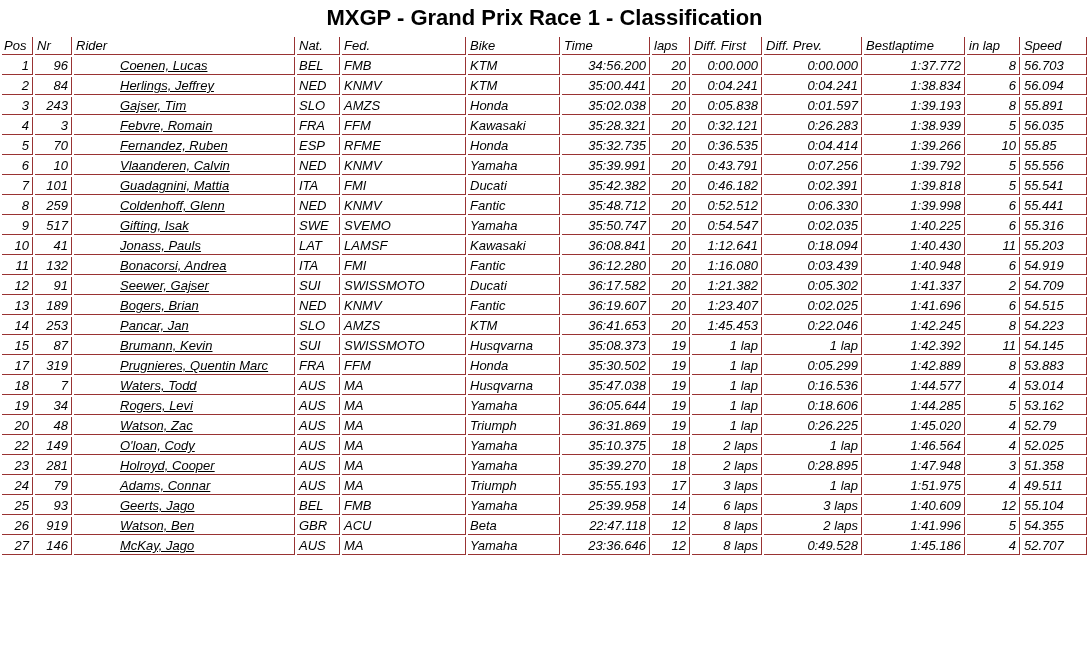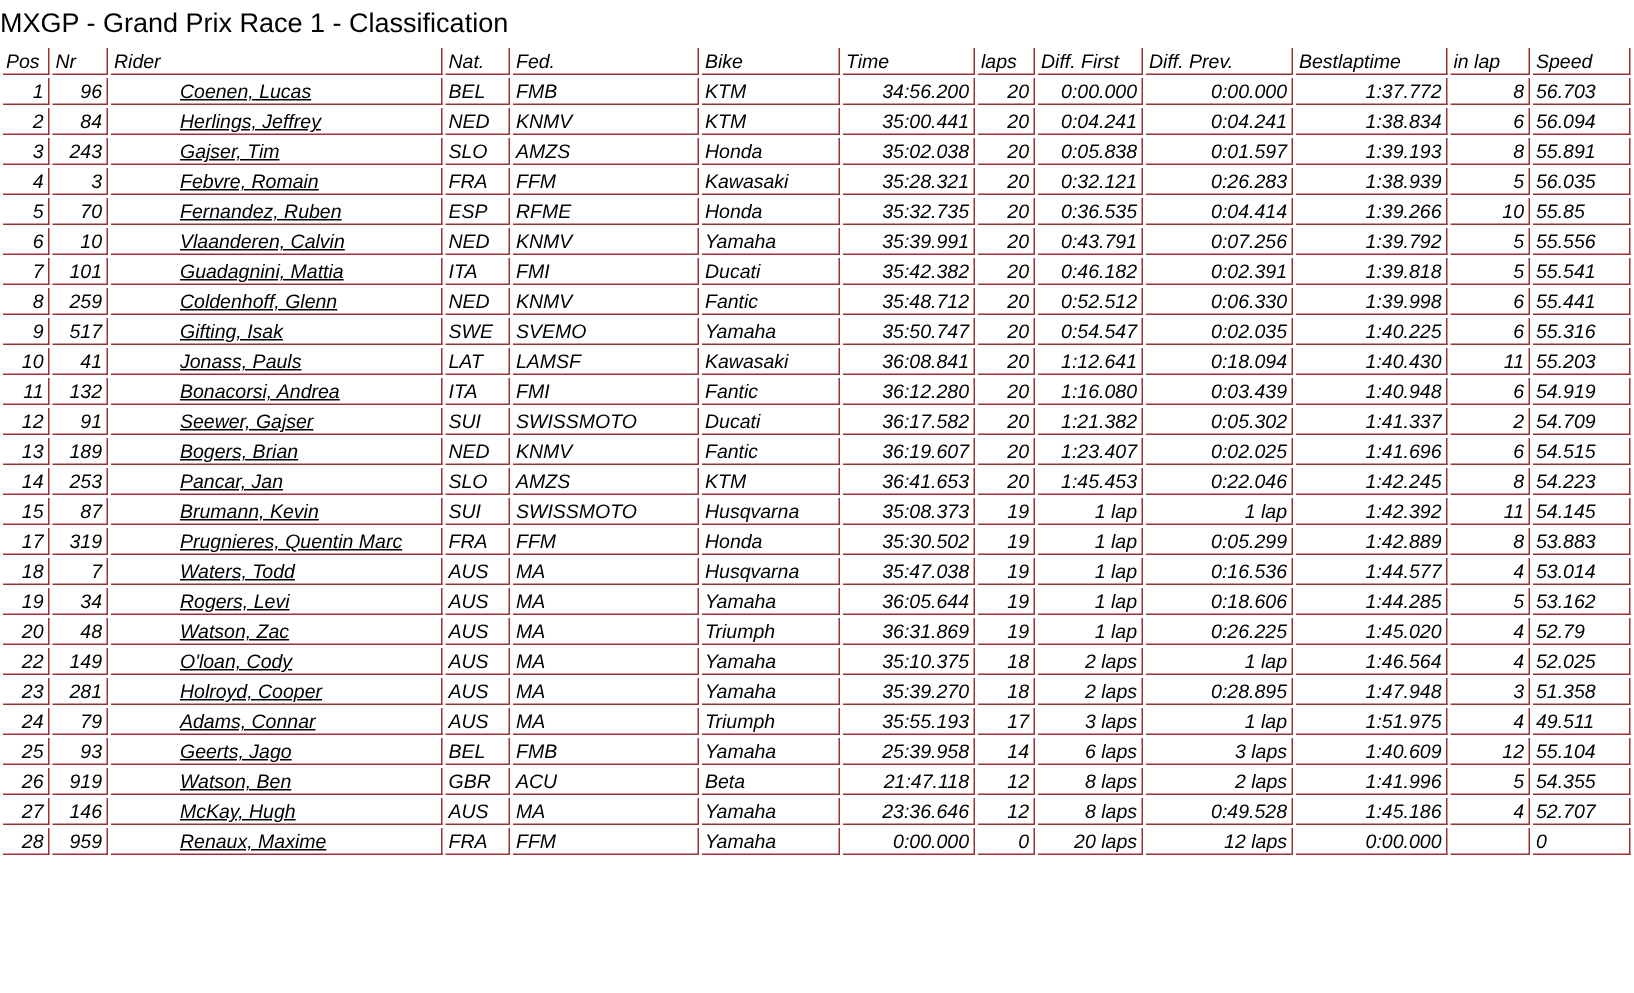--- a/index.html
+++ b/index.html
@@ -4,22 +4,23 @@
 <style>
   * { box-sizing: border-box; }
   html, body {
     margin: 0; padding: 0;
     background: #ffffff;
     color: #000000;
     font-family: "Liberation Sans", "DejaVu Sans", sans-serif;
     width: 1089px;
   }
   .page-title {
-    font-weight: normal;
-    font-size: 18px;
+    text-align: center;
+    font-weight: bold;
+    font-size: 22px;
     margin: 5px 0 4px 0;
     letter-spacing: 0px;
   }
   table.classification {
     width: 1089px;
     table-layout: fixed;
     border-collapse: separate;
     border-spacing: 2px;
     font-style: italic;
   }
@@ -449,52 +450,37 @@
         <td>12</td>
         <td>55.104</td>
       </tr>
       <tr>
         <td>26</td>
         <td>919</td>
         <td><span class="rider-link">Watson, Ben</span></td>
         <td>GBR</td>
         <td>ACU</td>
         <td>Beta</td>
-        <td>21:47.118</td>
+        <td>22:47.118</td>
         <td>12</td>
         <td>8 laps</td>
         <td>2 laps</td>
         <td>1:41.996</td>
         <td>5</td>
         <td>54.355</td>
       </tr>
       <tr>
         <td>27</td>
         <td>146</td>
-        <td><span class="rider-link">McKay, Hugh</span></td>
+        <td><span class="rider-link">McKay, Jago</span></td>
         <td>AUS</td>
         <td>MA</td>
         <td>Yamaha</td>
         <td>23:36.646</td>
         <td>12</td>
         <td>8 laps</td>
         <td>0:49.528</td>
         <td>1:45.186</td>
         <td>4</td>
         <td>52.707</td>
       </tr>
-      <tr>
-        <td>28</td>
-        <td>959</td>
-        <td><span class="rider-link">Renaux, Maxime</span></td>
-        <td>FRA</td>
-        <td>FFM</td>
-        <td>Yamaha</td>
-        <td>0:00.000</td>
-        <td>0</td>
-        <td>20 laps</td>
-        <td>12 laps</td>
-        <td>0:00.000</td>
-        <td></td>
-        <td>0</td>
-      </tr>
     </tbody>
 </table>
 
 </body></html>

